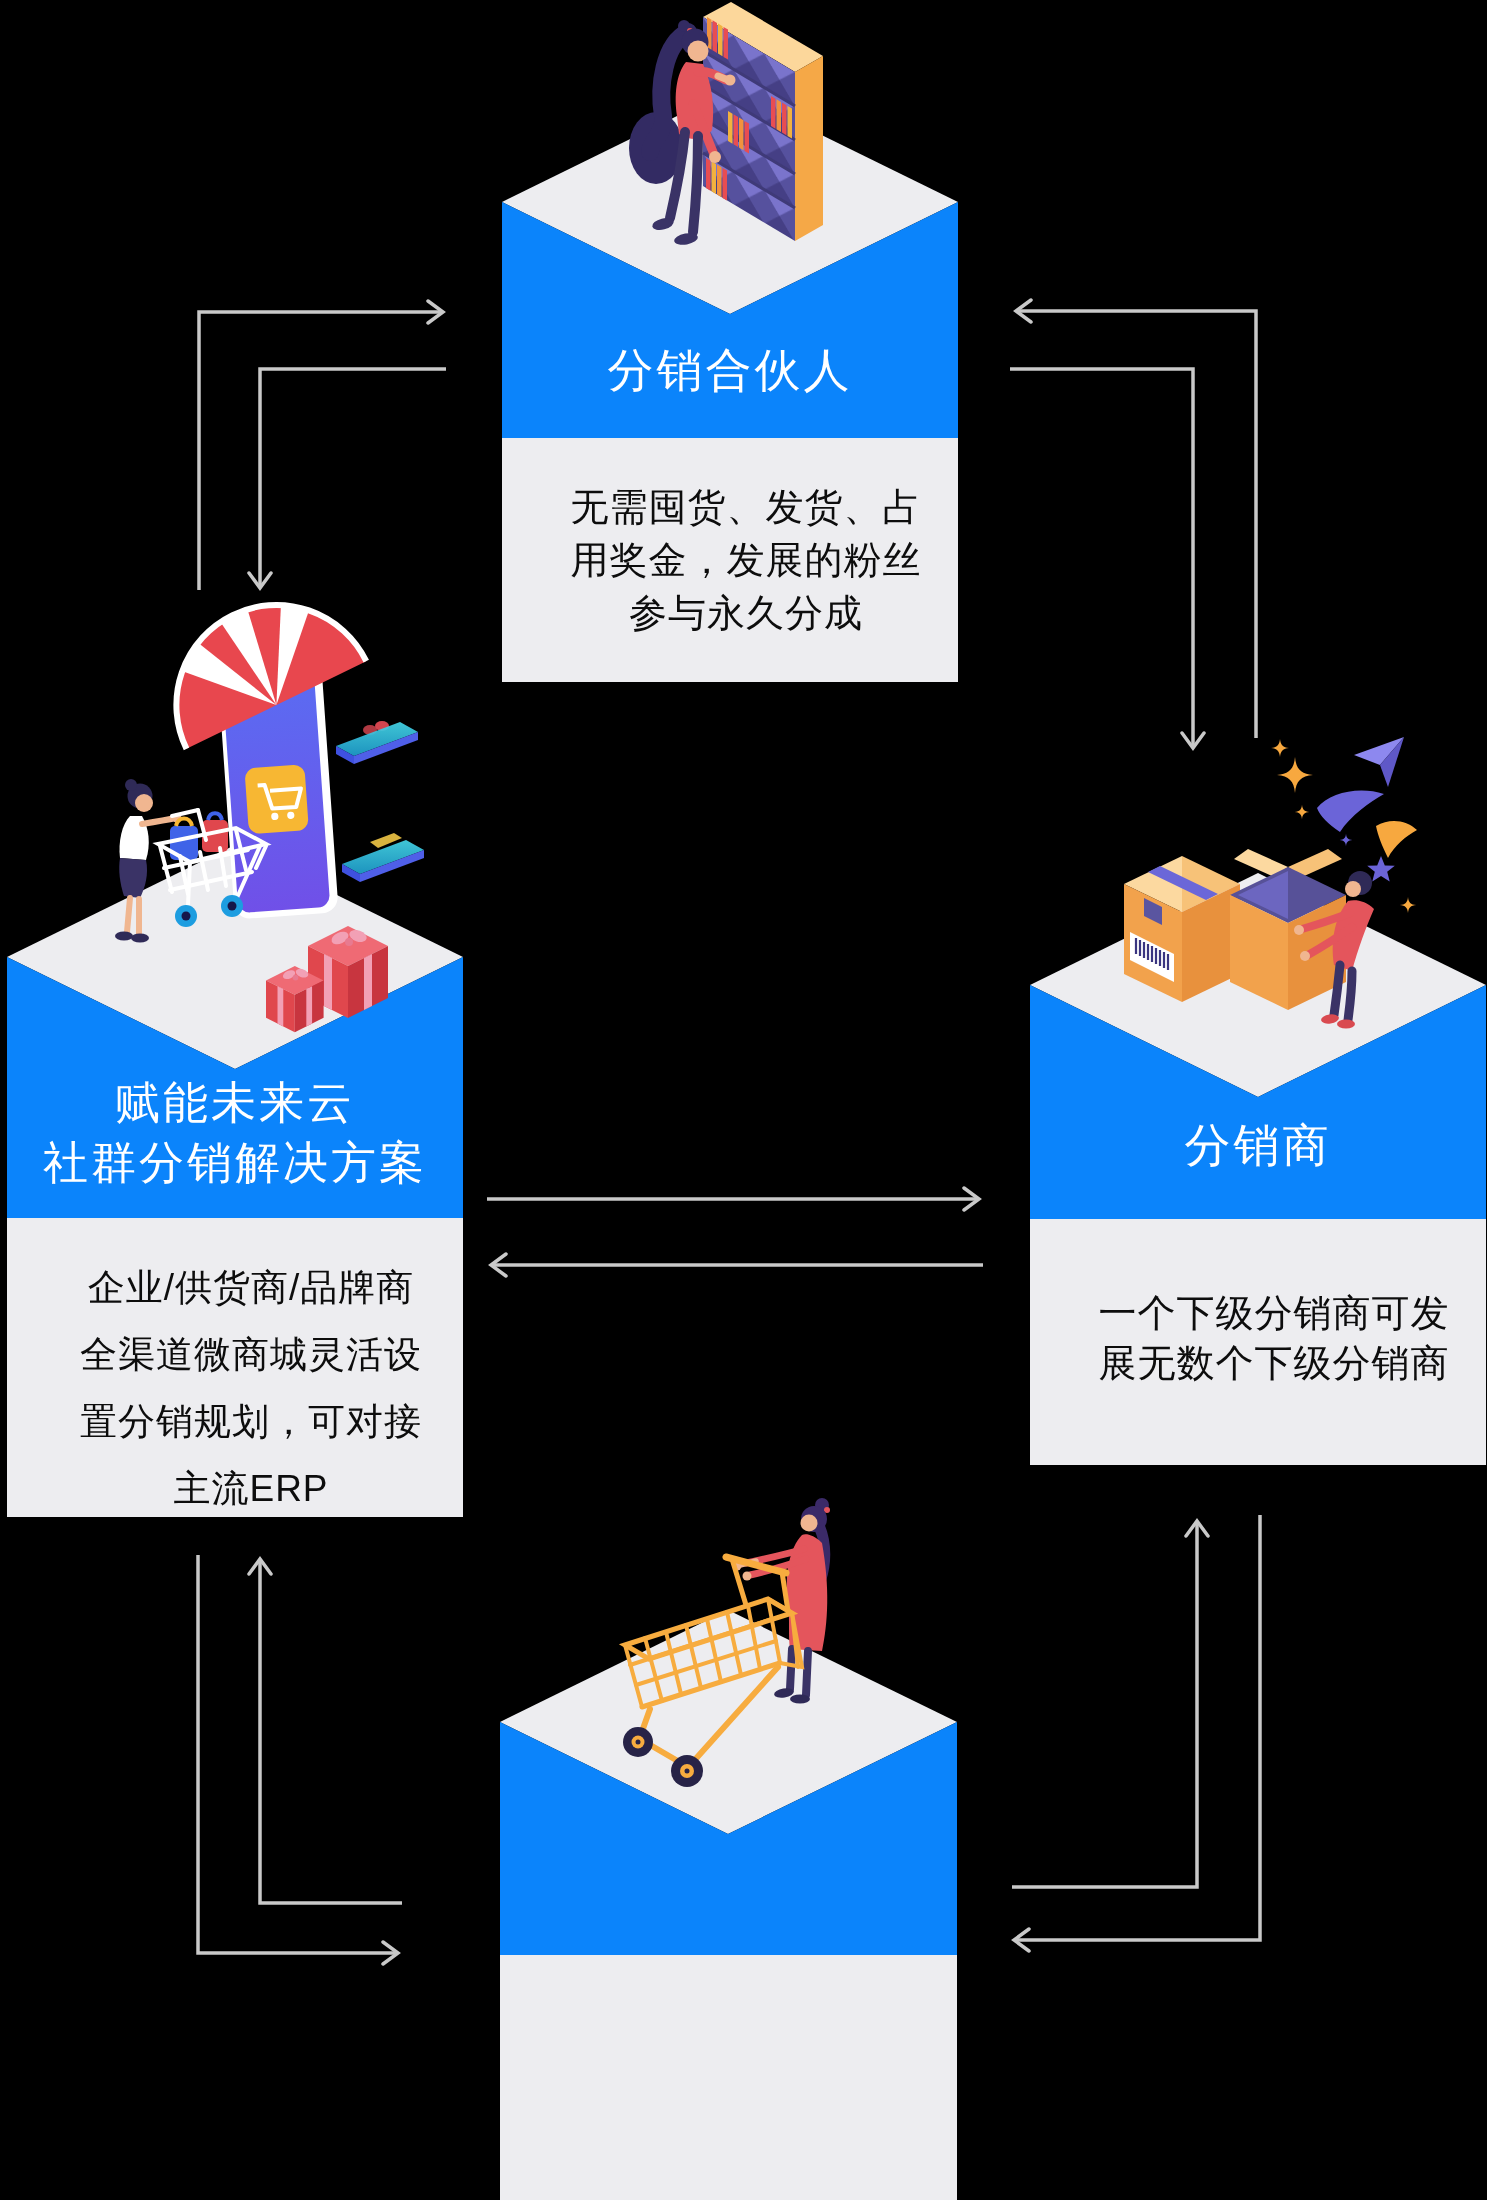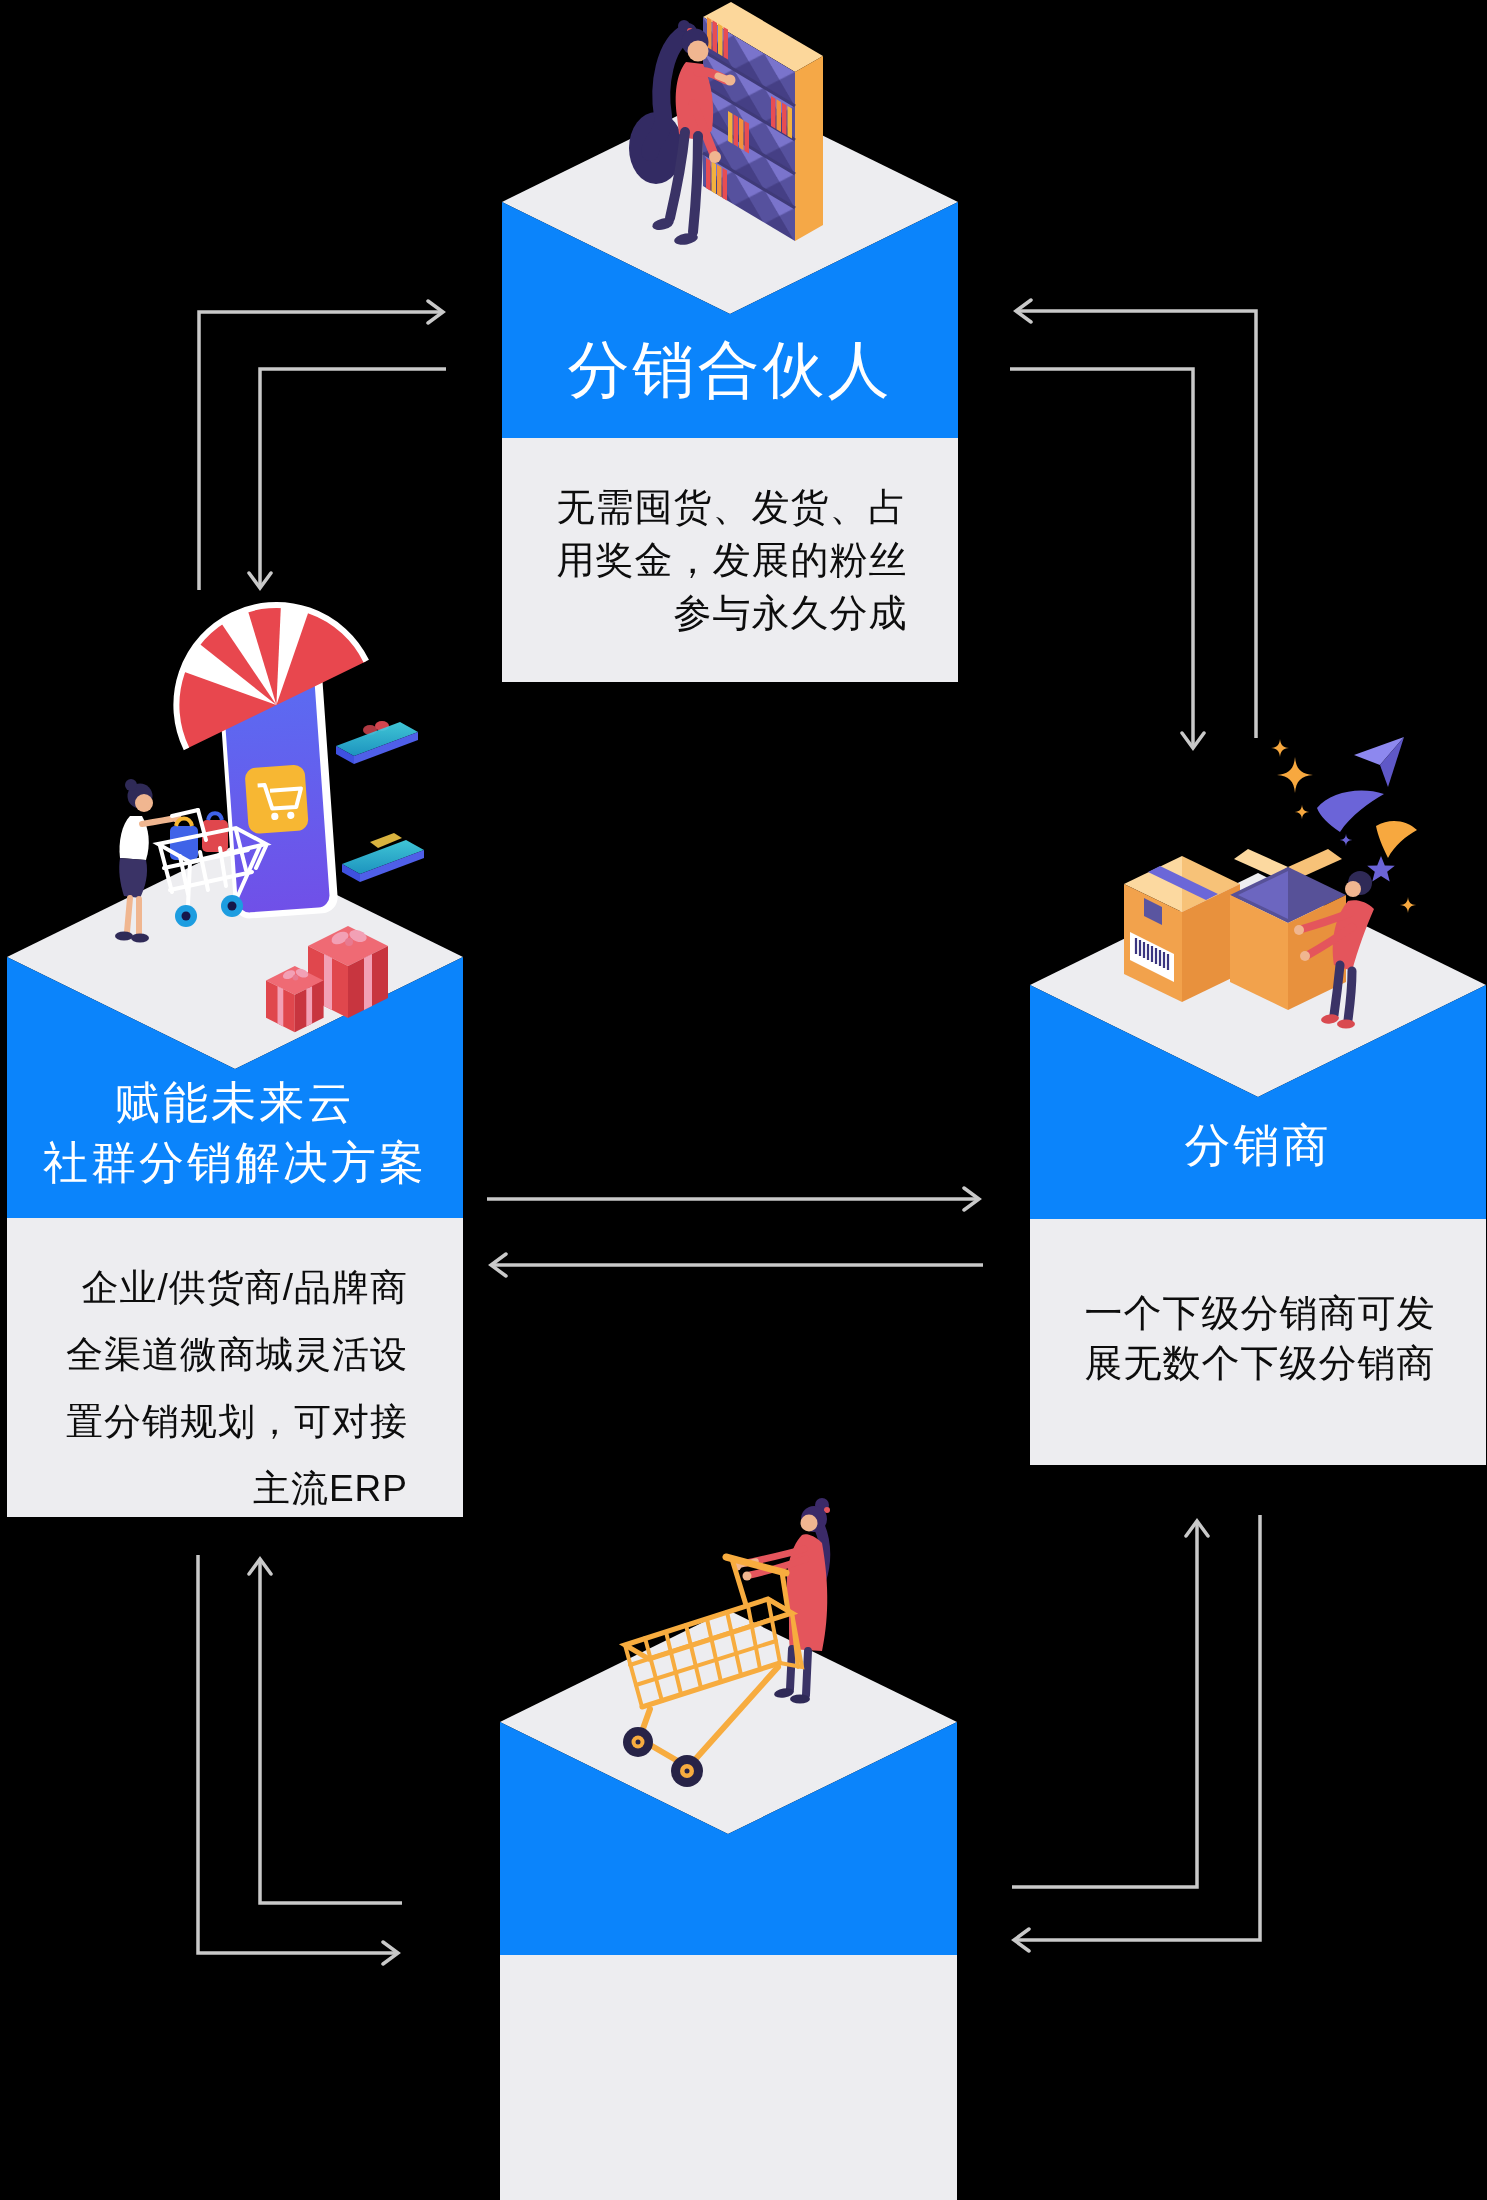--- a/index.html
+++ b/index.html
@@ -3,27 +3,27 @@
 <meta charset="utf-8">
 <style>
   html,body{margin:0;padding:0;background:#000;}
   body{position:relative;width:1487px;height:2200px;overflow:hidden;
        font-family:"Liberation Sans",sans-serif;}
   #arrows{position:absolute;left:0;top:0;z-index:1;}
   .node{position:absolute;z-index:2;}
   .node svg.bg{position:absolute;left:0;top:0;}
   .title{position:absolute;left:0;width:100%;text-align:center;color:#ffffff;
          white-space:pre-line;letter-spacing:3px;}
-  .desc{position:absolute;left:2px;width:100%;display:flex;flex-direction:column;
-        justify-content:center;align-items:center;text-align:right;color:#0d0d0d;
+  .desc{position:absolute;left:16px;width:100%;display:flex;flex-direction:column;
+        justify-content:center;align-items:center;text-align:center;color:#0d0d0d;
         white-space:pre-line;letter-spacing:1px;}
   .illus{position:absolute;z-index:3;}
   
   .node-partner{left:502px;top:90px;width:456px;height:592px;}
-  .node-partner .title{top:252px;font-size:62px;line-height:56px;}
+  .node-partner .title{top:252px;font-size:46px;line-height:56px;}
   .node-partner .desc{top:348px;height:244px;font-size:38px;line-height:53px;}
   
   .node-platform{left:7px;top:845px;width:456px;height:672px;}
   .node-platform .title{top:228px;font-size:45px;line-height:60px;}
   .node-platform .desc{top:373px;height:340px;font-size:37px;line-height:67px;}
   
   .node-distributor{left:1030px;top:873px;width:456px;height:592px;}
   .node-distributor .title{top:1119px;font-size:46px;line-height:52px;top:246px;}
   .node-distributor .desc{top:346px;height:238px;font-size:38px;line-height:50px;}
   

